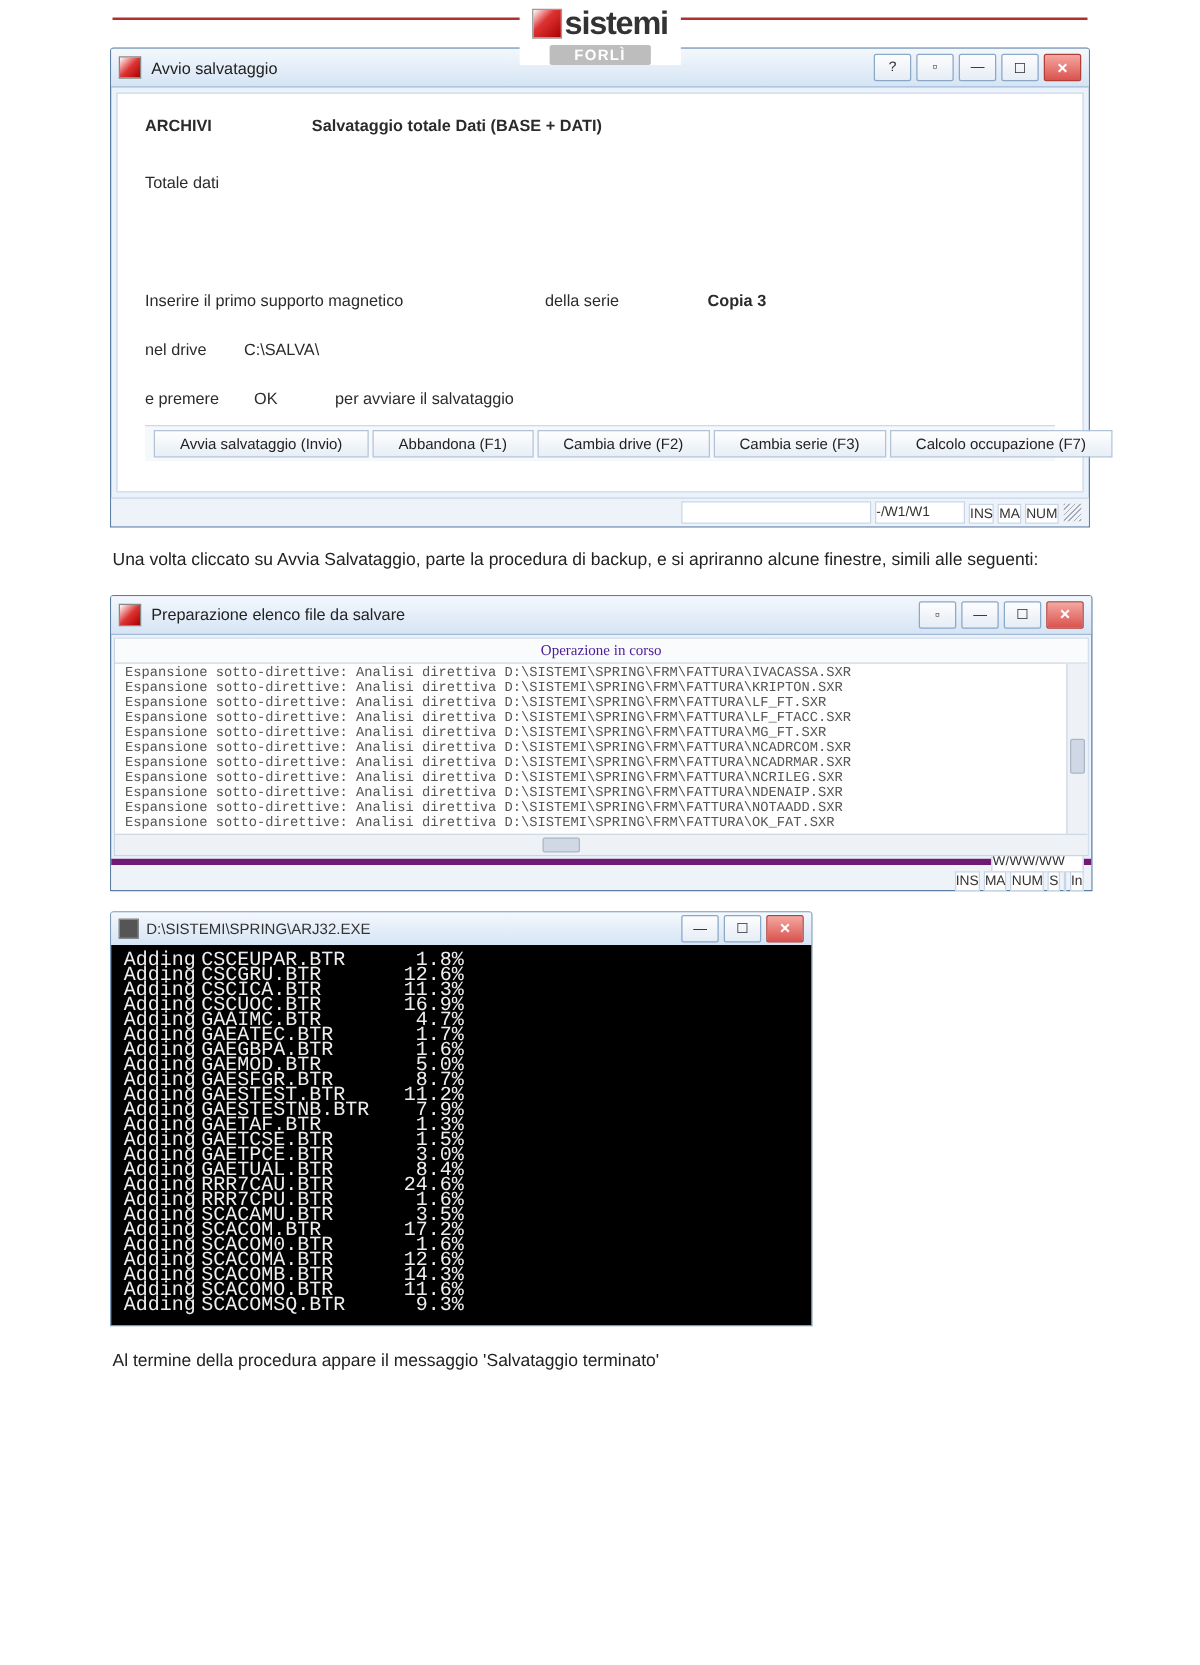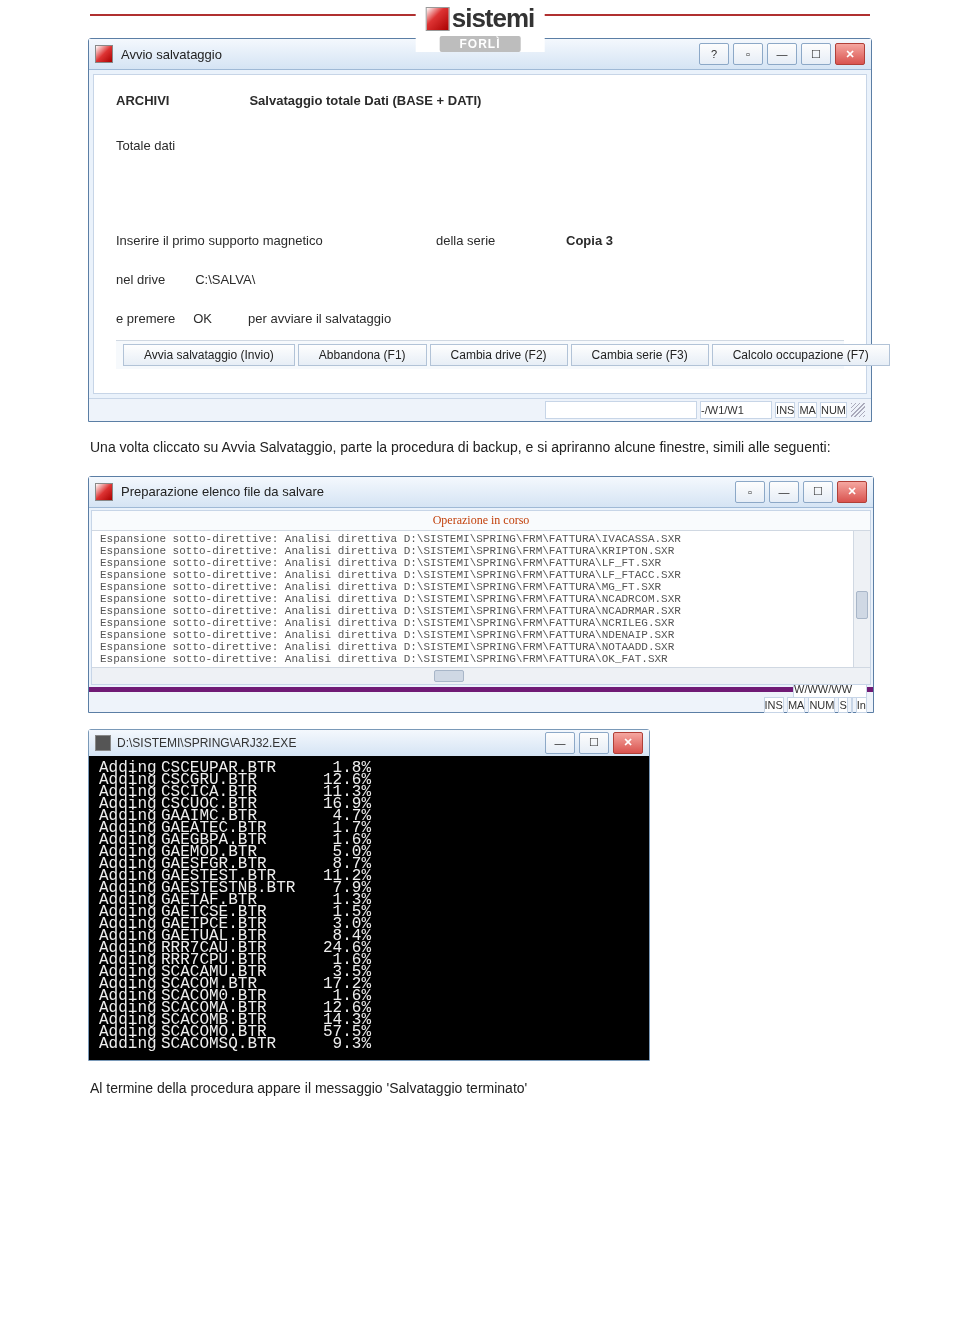--- a/index.html
+++ b/index.html
@@ -26,21 +26,21 @@
   .fbtn { background:linear-gradient(#fefefe,#e7eef6); border:1px solid #b2c3d7; padding:3px 20px; font-size:12px; color:#222; white-space:nowrap; }
   .statusbar { background:#eef3fa; border-top:1px solid #c7d5e7; height:22px; display:flex; align-items:center; font-size:12px; color:#333; padding:0 6px; }
   .statusbar .sp { flex:1; }
   .statcell { border:1px solid #c7d5e7; background:#fff; padding:1px 0; margin-left:3px; font-size:11px; height:14px; line-height:14px; }
   .resize-grip { width:14px; height:14px; background:repeating-linear-gradient(135deg,#aab 0 1px,transparent 1px 3px); margin-left:4px; }
   
   .para { font-size:14px; line-height:1.4; margin:14px 2px 18px; color:#222; }
   
   .win2 { width:100%; }
   .listbox { background:#fff; border:1px solid #c7d5e7; margin:2px; font-family:"Courier New",monospace; font-size:11px; color:#555; position:relative; }
-  .listhdr { text-align:center; border-bottom:1px solid #d0d8e2; padding:2px 0; font-family:Tahoma; font-size:12px; color:#c2410c; background:#f9fbfd; }
+  .listhdr { text-align:center; border-bottom:1px solid #d0d8e2; padding:2px 0; font-family:Tahoma; font-size:12px; color:#4c1d95; background:#f9fbfd; }
   .listrows { padding:2px 4px 0 8px; height:134px; overflow:hidden; }
   .listrows div { white-space:nowrap; line-height:12px; }
   .hscroll { height:16px; background:#eef1f5; border-top:1px solid #d0d8e2; position:relative; }
   .hthumb { position:absolute; left:44%; top:2px; width:28px; height:10px; background:#cfd8e4; border:1px solid #a8b6c8; border-radius:2px; }
   .vscroll { position:absolute; right:0; top:20px; bottom:16px; width:16px; background:#eef1f5; border-left:1px solid #d0d8e2; }
   .vthumb { position:absolute; right:2px; top:60px; width:10px; height:26px; background:#cfd8e4; border:1px solid #a8b6c8; border-radius:2px; }
   .status2 { background:#eef3fa; border-top:5px solid #701a75; height:20px; display:flex; align-items:flex-end; justify-content:flex-end; font-size:11px; padding:0 6px;flex-direction:column; }
   
   .console-win { width:560px; border:1px solid #7a99b8; margin-top:4px; border-radius:3px 3px 0 0; background:#eaf2fb; margin-bottom:18px;}
   .console-title { display:flex; align-items:center; height:26px; background:linear-gradient(#f4f8fd,#d5e4f4); padding:0 6px; font-size:12px; color:#333; }
@@ -81,21 +81,21 @@
     <div class="row" style="margin-bottom:80px;">Totale dati</div>
     <div class="row" style="display:flex;margin-bottom:24px;">
       <span style="width:320px;">Inserire il primo supporto magnetico</span>
       <span style="width:130px;">della serie</span>
       <span class="bold">Copia 3</span>
     </div>
     <div class="row" style="display:flex;gap:30px;margin-bottom:24px;">
       <span>nel drive</span>
       <span>C:\SALVA\</span>
     </div>
-    <div class="row" style="display:flex;gap:18px;margin-bottom:14px;">
+    <div class="row" style="display:flex;gap:28px;margin-bottom:14px;">
       <span>e premere</span>
       <span>OK</span>
       <span style="margin-left:18px;">per avviare il salvataggio</span>
     </div>
     <div class="btnbar" id="d1-buttons">
       <span class="sep"></span>
     <span class="fbtn">Avvia salvataggio (Invio)</span>
           <span class="fbtn">Abbandona (F1)</span>
           <span class="fbtn">Cambia drive (F2)</span>
           <span class="fbtn">Cambia serie (F3)</span>
@@ -269,21 +269,21 @@
           <span class="c2">12.6%</span>
         </div>
         <div class="crow">
           <span class="c0">Adding</span>
           <span class="c1">SCACOMB.BTR</span>
           <span class="c2">14.3%</span>
         </div>
         <div class="crow">
           <span class="c0">Adding</span>
           <span class="c1">SCACOMO.BTR</span>
-          <span class="c2">57.5%</span>
+          <span class="c2">11.6%</span>
         </div>
         <div class="crow">
           <span class="c0">Adding</span>
           <span class="c1">SCACOMSQ.BTR</span>
           <span class="c2">9.3%</span>
         </div>
       </div>
 </div>
 
 <p class="para">Al termine della procedura appare il messaggio 'Salvataggio terminato'</p>

